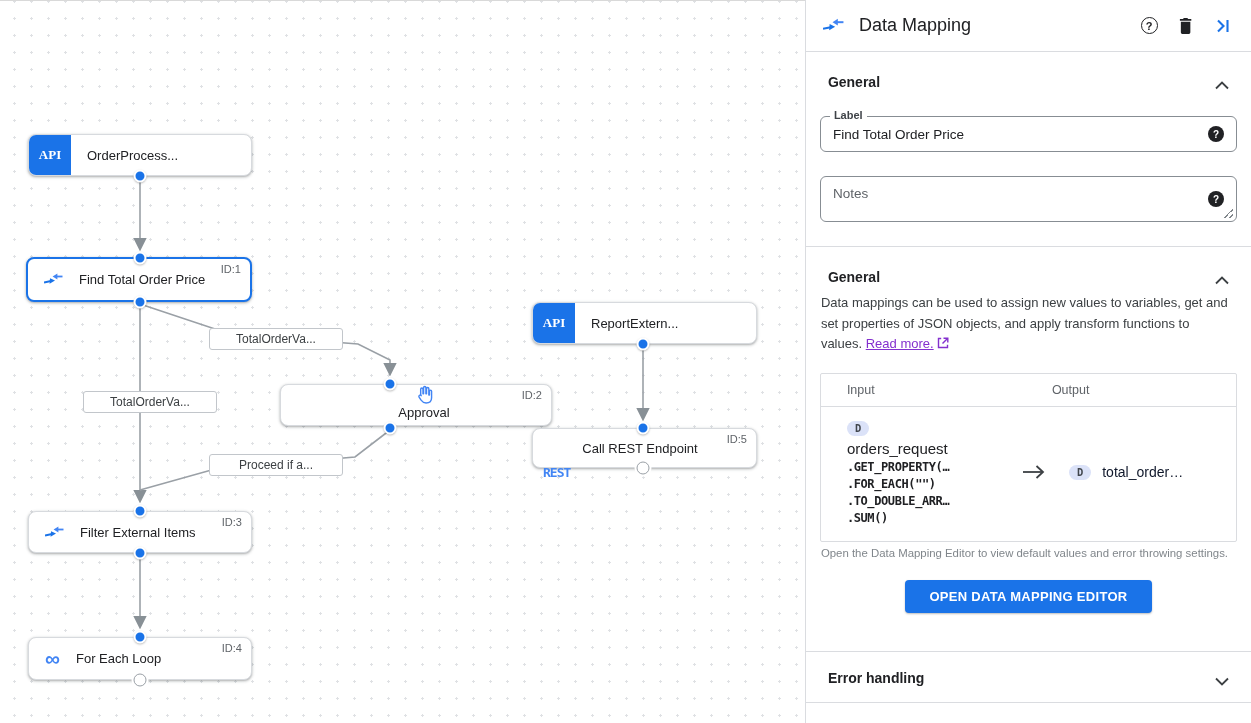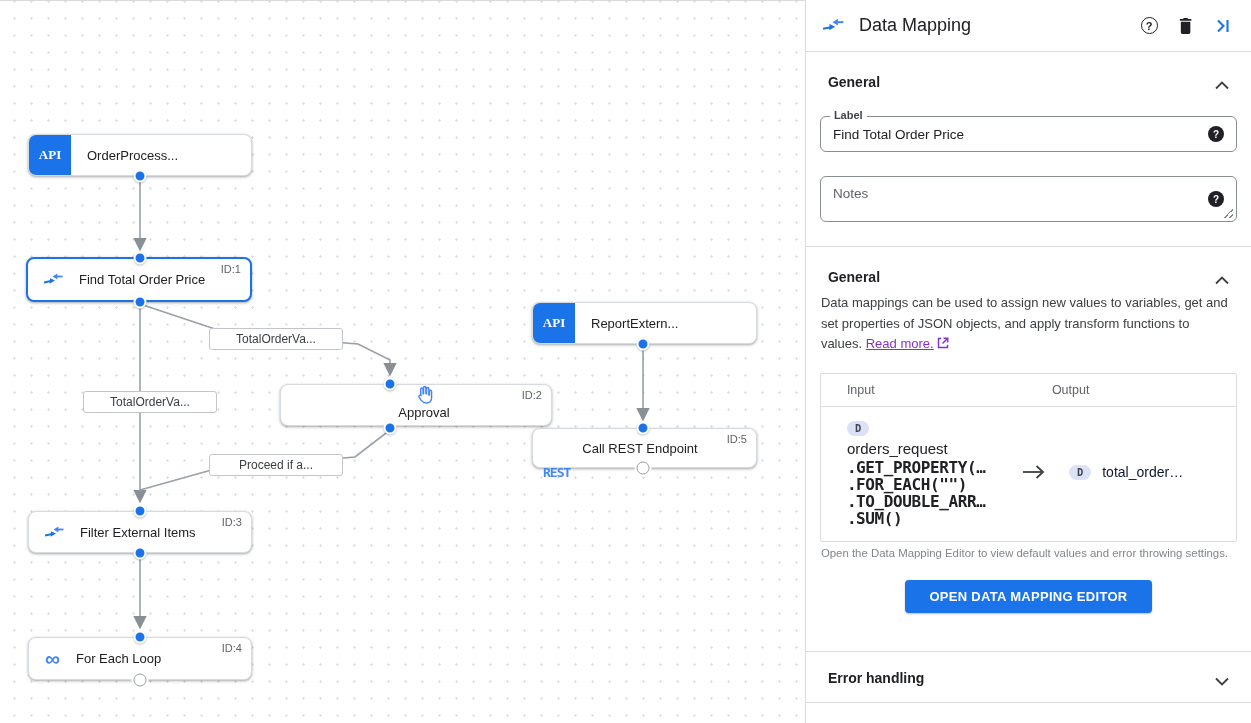--- a/index.html
+++ b/index.html
@@ -82,21 +82,21 @@
 
   .map-table { border:1px solid #dadce0; border-radius:2px; margin-top:17px; }
   .map-table-head { display:flex; border-bottom:1px solid #dadce0; padding:9px 0;
     font-size:12.5px; color:#5f6368; }
   .col-input-head { margin-left:26px; width:205px; }
   .map-table-body { display:flex; align-items:center; padding:11px 0 14px; }
   .input-cell { margin-left:26px; width:152px; }
   .d-badge { display:inline-block; padding:1px 8px 2px; background:#dbe2f8; color:#41464d;
     border-radius:9px; font-family:"DejaVu Sans Mono",monospace; font-size:10.5px; font-weight:bold; }
   .var-name { font-size:15px; color:#202124; margin:4px 0 2px; }
-  .code-line { font-family:"DejaVu Sans Mono",monospace; font-size:16px; font-weight:bold;
+  .code-line { font-family:"DejaVu Sans Mono",monospace; font-size:12px; font-weight:bold;
     color:#202124; line-height:17px; letter-spacing:-0.4px; white-space:nowrap; }
   .arrow-cell { width:70px; display:flex; justify-content:center; }
   .output-cell { display:flex; align-items:center; gap:11px; }
   .output-value { font-size:14px; color:#0f172a; }
 
   .table-hint { font-size:11.4px; color:#80868b; margin-top:5px; padding-left:1px; }
 
   .primary-btn { display:block; margin:21px auto 22px; padding:9px 24px; background:#1a73e8;
     color:#fff; border:none; border-radius:4px; font-family:"Liberation Sans",sans-serif;
     font-size:13px; font-weight:bold; letter-spacing:.3px; cursor:pointer;

